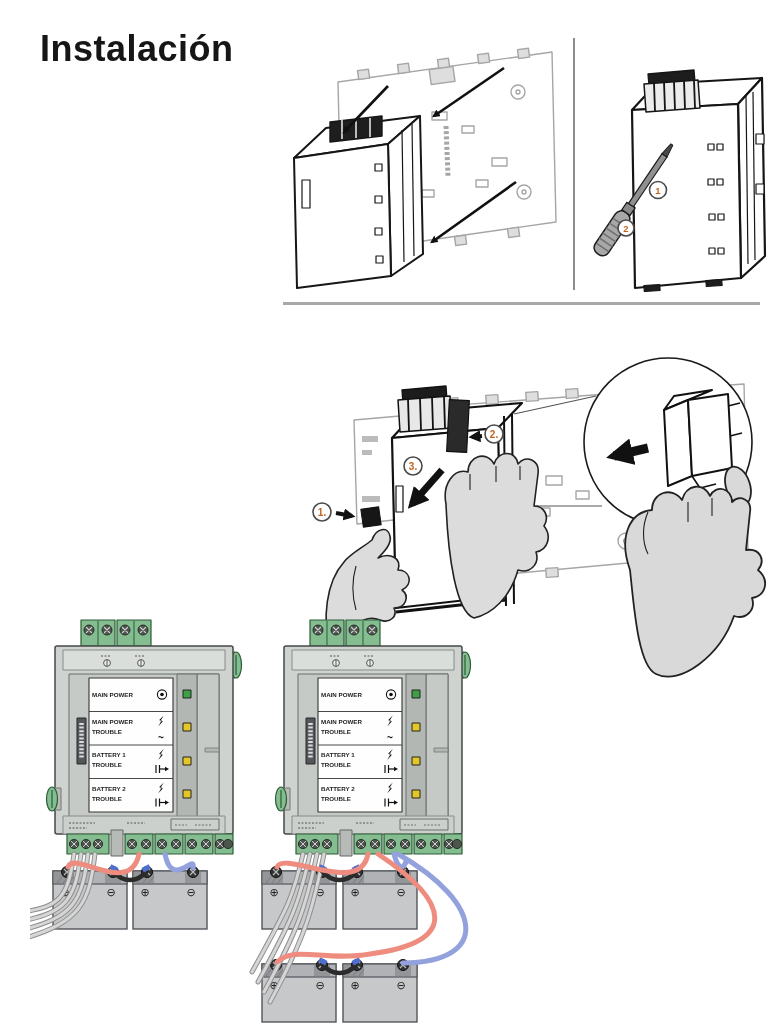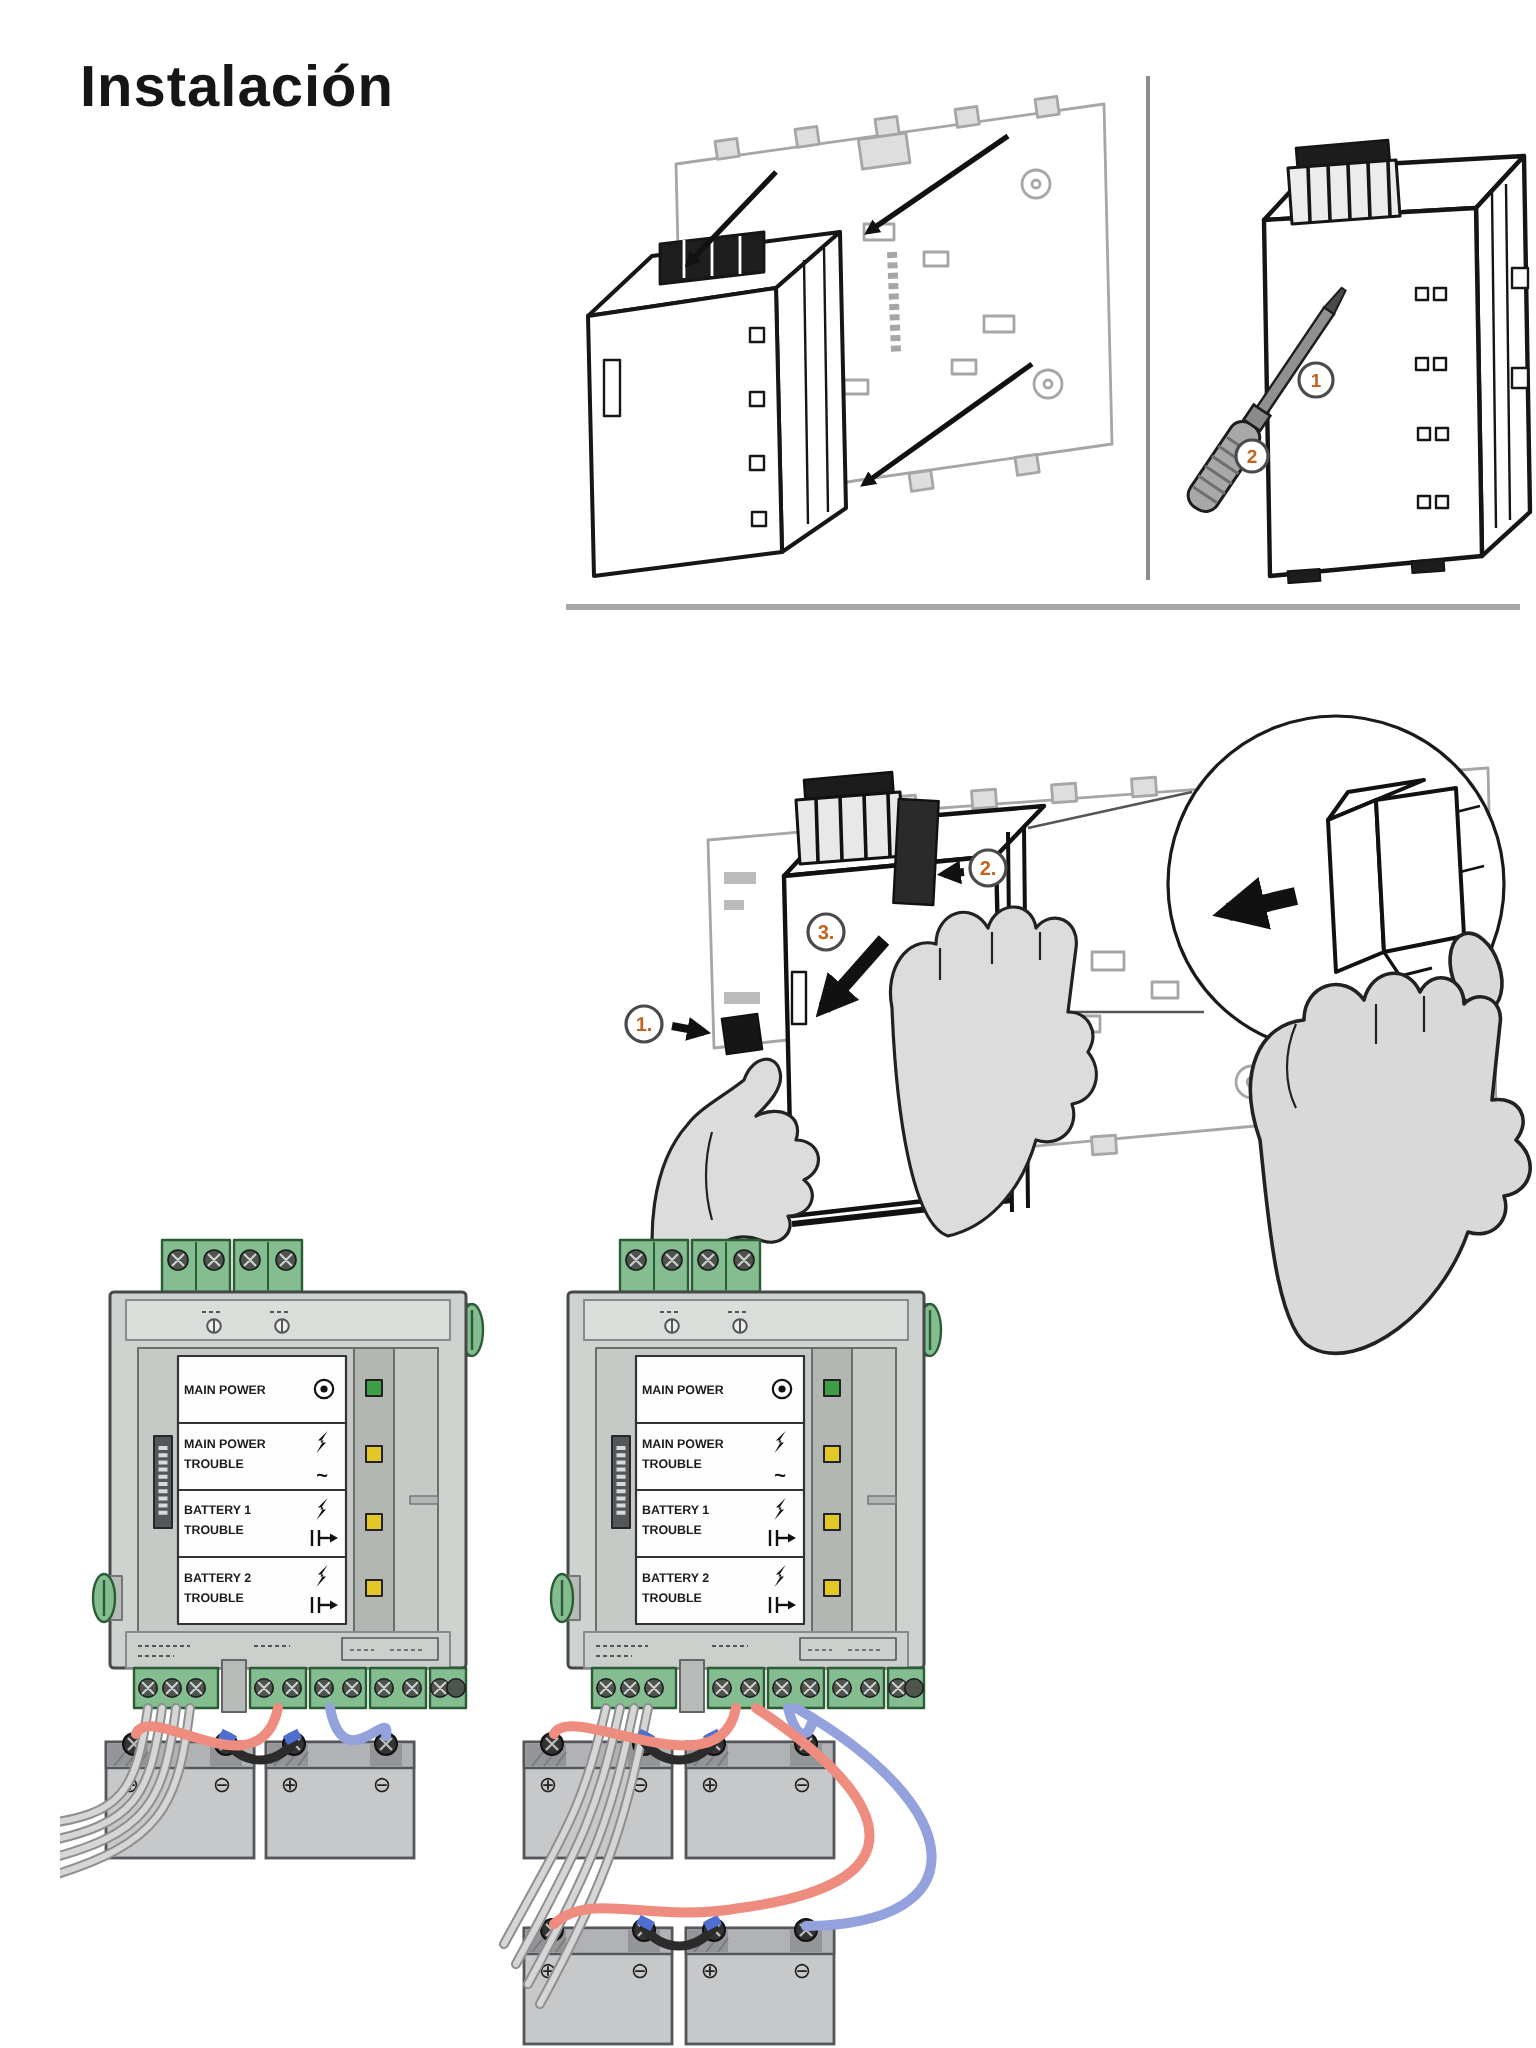--- a/index.html
+++ b/index.html
@@ -1,18 +1,18 @@
 <!DOCTYPE html>
 <html><head>
 <meta charset="utf-8">
 <style>
   html,body{margin:0;padding:0;background:#ffffff;}
   .page{position:relative;width:768px;height:1024px;background:#fff;overflow:hidden;
         font-family:"Liberation Sans",sans-serif;}
-  .page-title{position:absolute;left:40px;top:28px;margin:0;font-size:29px;font-weight:bold;
+  .page-title{position:absolute;left:40px;top:28px;margin:0;font-size:36px;font-weight:bold;
         color:#161616;letter-spacing:0.5px;font-family:"Liberation Sans",sans-serif;}
   .fig{position:absolute;}
   .vrule{position:absolute;left:573px;top:38px;width:2px;height:252px;background:#8d8d8d;}
   .hrule{position:absolute;left:283px;top:302px;width:477px;height:3px;background:#a8a8a8;}
   svg text{font-family:"Liberation Sans",sans-serif;}
   .psu-label{font-size:6.2px;font-weight:bold;fill:#1b1b1b;}
   .callout-txt{font-weight:bold;}
 </style>
 </head>
 <body>

